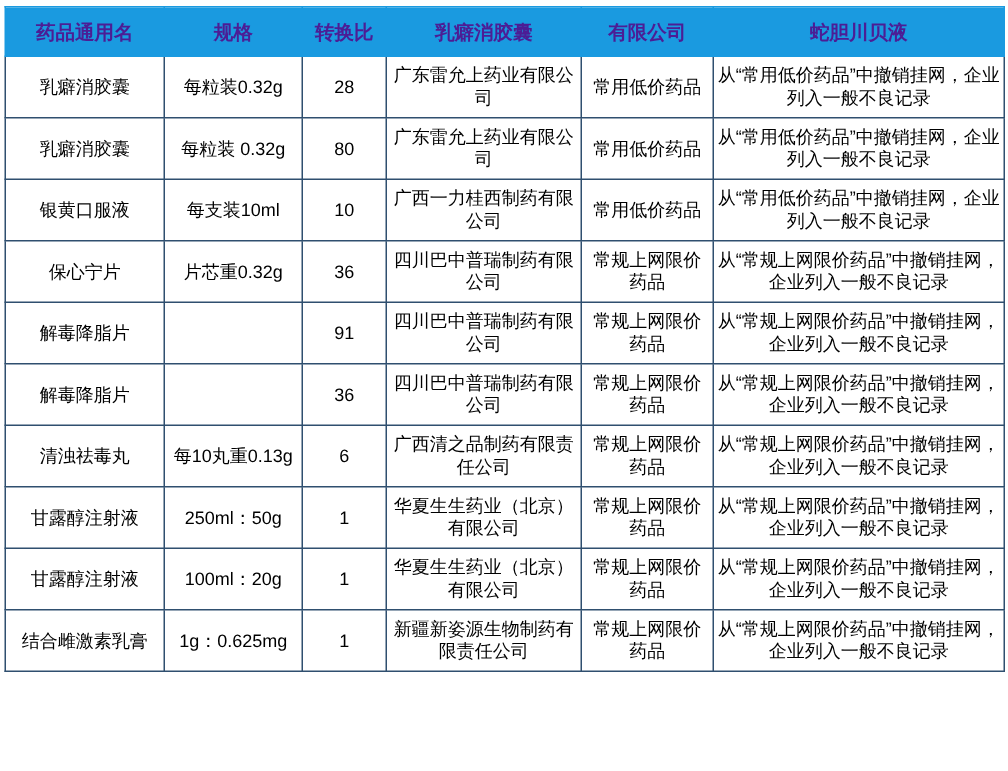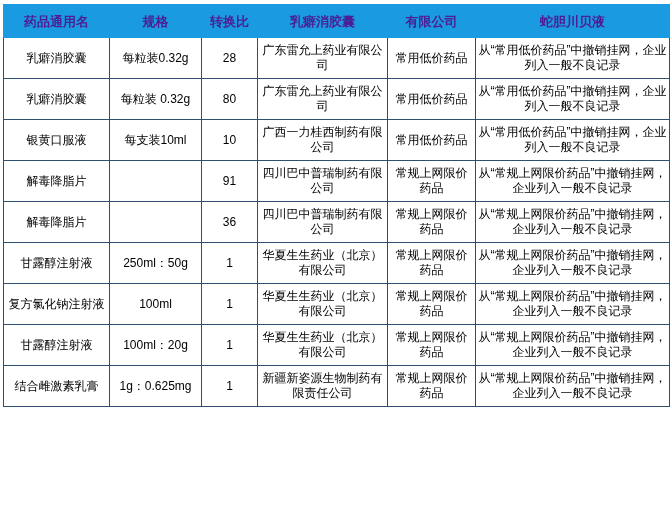--- a/index.html
+++ b/index.html
@@ -109,46 +109,54 @@
       </tr>
       <tr>
         <td class="name-cell">银黄口服液</td>
         <td>每支装10ml</td>
         <td>10</td>
         <td class="company-cell">广西一力桂西制药有限公司</td>
         <td>常用低价药品</td>
         <td class="action-cell">从“常用低价药品”中撤销挂网，企业列入一般不良记录</td>
       </tr>
       <tr>
+        <td class="name-cell">保心宁片</td>
+        <td>片芯重0.32g</td>
+        <td>36</td>
+        <td class="company-cell">四川巴中普瑞制药有限公司</td>
+        <td>常规上网限价药品</td>
+        <td class="action-cell">从“常规上网限价药品”中撤销挂网，企业列入一般不良记录</td>
+      </tr>
+      <tr>
         <td class="name-cell">解毒降脂片</td>
         <td></td>
         <td>91</td>
         <td class="company-cell">四川巴中普瑞制药有限公司</td>
         <td>常规上网限价药品</td>
         <td class="action-cell">从“常规上网限价药品”中撤销挂网，企业列入一般不良记录</td>
       </tr>
       <tr>
         <td class="name-cell">解毒降脂片</td>
         <td></td>
         <td>36</td>
         <td class="company-cell">四川巴中普瑞制药有限公司</td>
         <td>常规上网限价药品</td>
         <td class="action-cell">从“常规上网限价药品”中撤销挂网，企业列入一般不良记录</td>
       </tr>
       <tr>
-        <td class="name-cell">甘露醇注射液</td>
-        <td>250ml：50g</td>
-        <td>1</td>
-        <td class="company-cell">华夏生生药业（北京）有限公司</td>
+        <td class="name-cell">清浊祛毒丸</td>
+        <td>每10丸重0.13g</td>
+        <td>6</td>
+        <td class="company-cell">广西清之品制药有限责任公司</td>
         <td>常规上网限价药品</td>
         <td class="action-cell">从“常规上网限价药品”中撤销挂网，企业列入一般不良记录</td>
       </tr>
       <tr>
-        <td class="name-cell">复方氯化钠注射液</td>
-        <td>100ml</td>
+        <td class="name-cell">甘露醇注射液</td>
+        <td>250ml：50g</td>
         <td>1</td>
         <td class="company-cell">华夏生生药业（北京）有限公司</td>
         <td>常规上网限价药品</td>
         <td class="action-cell">从“常规上网限价药品”中撤销挂网，企业列入一般不良记录</td>
       </tr>
       <tr>
         <td class="name-cell">甘露醇注射液</td>
         <td>100ml：20g</td>
         <td>1</td>
         <td class="company-cell">华夏生生药业（北京）有限公司</td>

